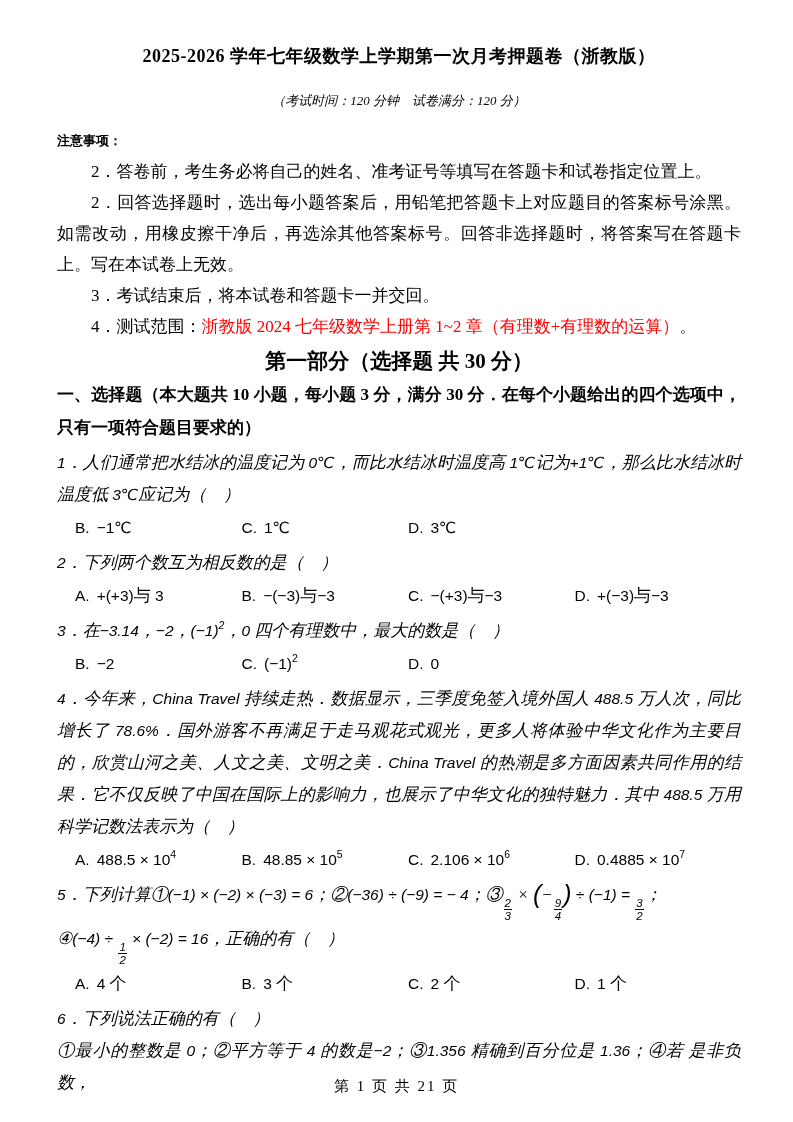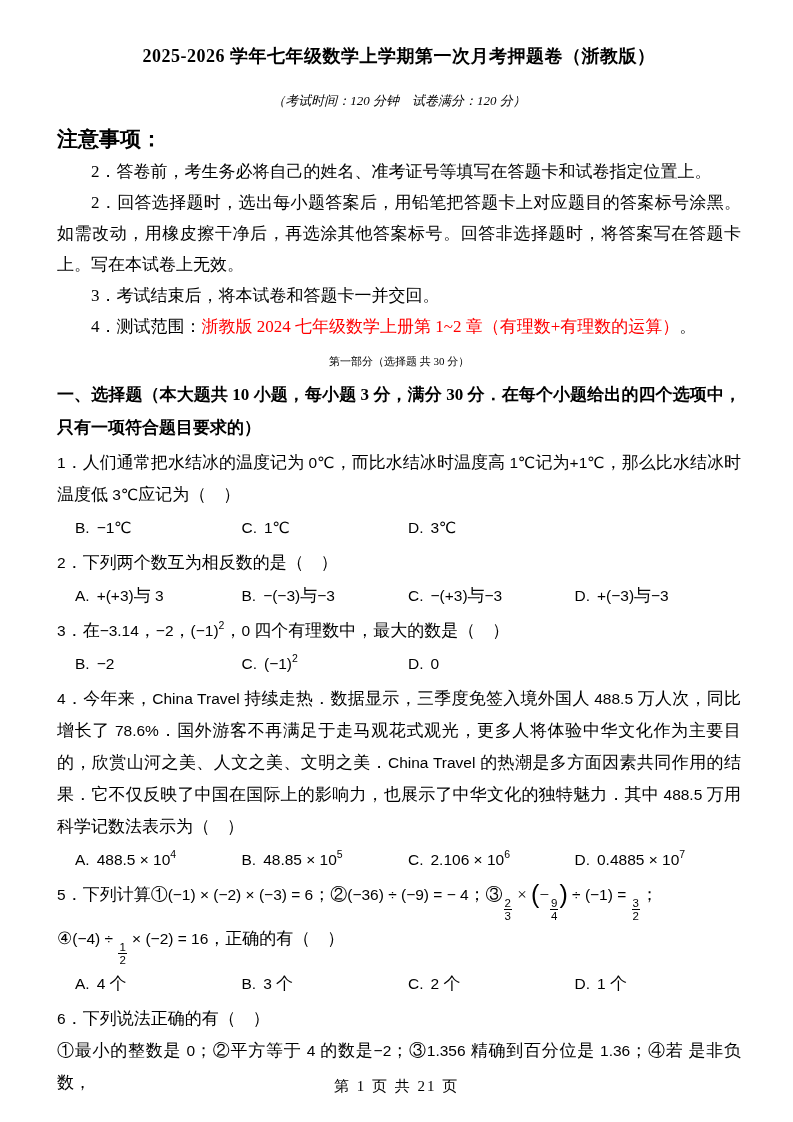--- a/index.html
+++ b/index.html
@@ -14,34 +14,34 @@
   }
   .title{
     text-align:center;font-size:18px;font-weight:700;
     margin:4px 0 0;line-height:36px;letter-spacing:.5px;
   }
   .subtitle{
     text-align:center;font-size:13px;font-style:italic;
     margin-top:16px;line-height:22px;
   }
   .notice-label{
-    font-family:Liberation Mono, monospace;
-    font-weight:700;font-size:21px;margin-top:14px;line-height:30px;
+    font-family:Liberation Sans, sans-serif;
+    font-weight:700;font-size:13px;margin-top:14px;line-height:30px;
   }
   .notice p{margin:0;text-indent:2em;line-height:31px;text-align:justify;}
   .red{color:var(--red,#ff0000);}
   .part-header{
-    text-align:center;font-weight:400;font-size:11px;
+    text-align:center;font-weight:700;font-size:21px;
     margin-top:3px;line-height:32px;
   }
   .section-intro{
     font-weight:700;margin:1px 0 0;line-height:33px;text-align:justify;
   }
   .question{margin-top:3px;}
-  .question p{margin:0;}
+  .question p{margin:0;font-style:italic;}
   .stem{line-height:32px;text-align:justify;}
   .options{display:flex;padding-left:18px;line-height:33px;}
   .opt{flex:0 0 25%;box-sizing:border-box;white-space:nowrap;}
   .opt .opt-letter{margin-right:7px;}
   .lat{font-family:"Liberation Sans","DejaVu Sans",sans-serif;font-size:15.5px;}
   sup.lat{font-size:10.5px;line-height:0;}
   .frac{
     display:inline-flex;flex-direction:column;align-items:center;
     vertical-align:-7px;line-height:1.08;font-size:11.5px;
     font-family:"Liberation Sans","DejaVu Sans",sans-serif;

